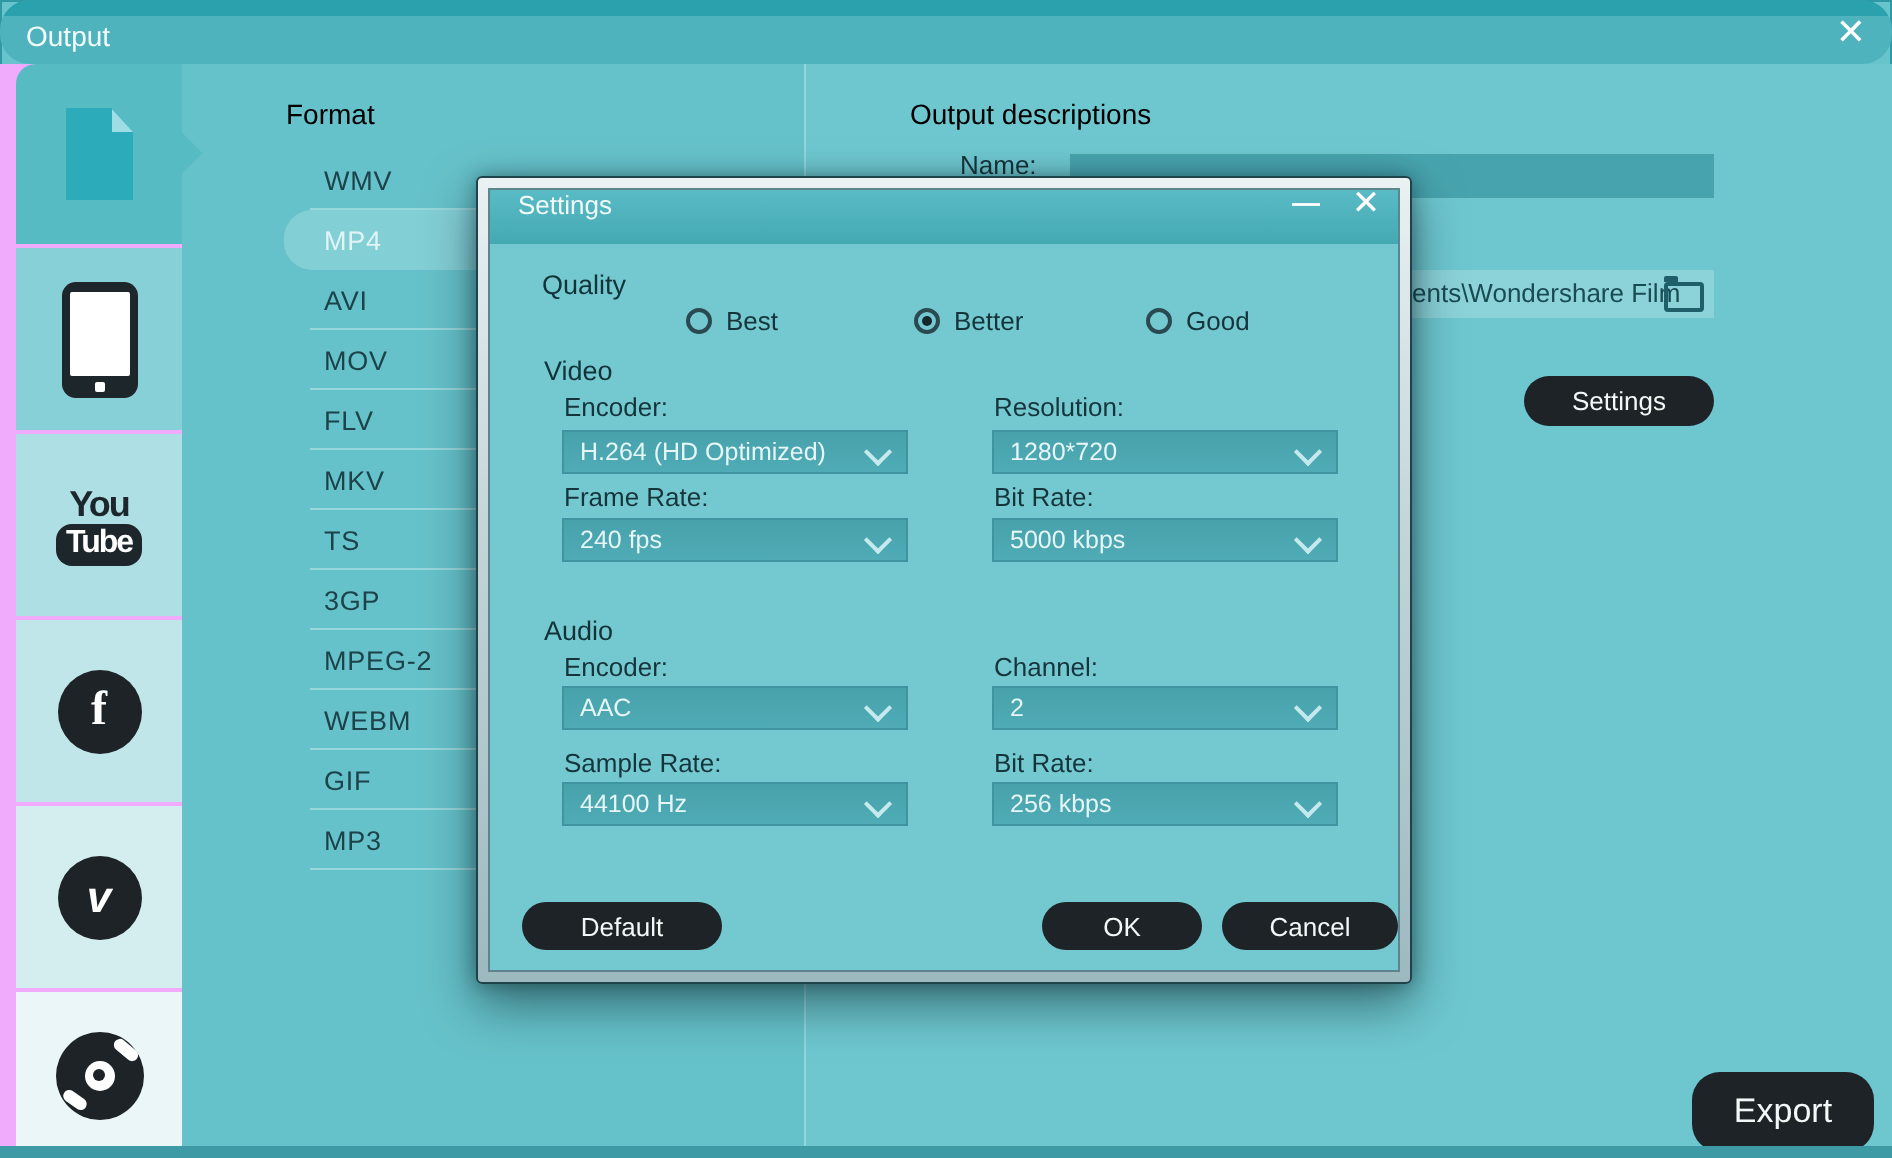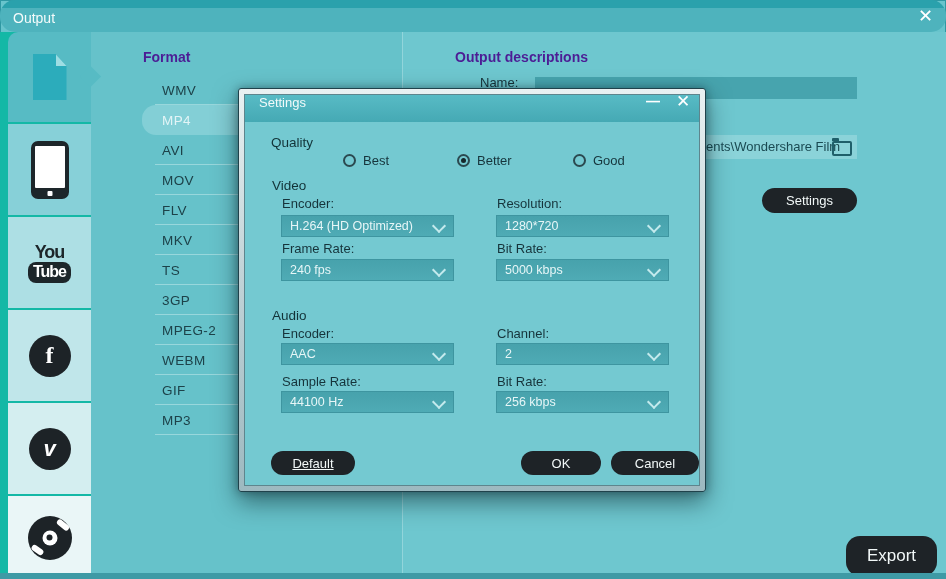--- a/index.html
+++ b/index.html
@@ -8,21 +8,21 @@
     font-family:"Liberation Sans",sans-serif;
     background:#68c4cc;
     box-shadow:inset 0 0 0 1px #2f98a3;
   }
   
   .titlebar{position:absolute;left:0;top:0;width:100%;height:32px;
     background:linear-gradient(180deg,#2aa1ac 0,#2aa1ac 8px,#4eb3bd 8px,#4eb3bd 100%);border-radius:15px;}
   .titlebar .wtitle{position:absolute;left:13px;top:10px;color:#f4fbfb;font-size:14px;}
   .titlebar .wclose{position:absolute;right:13px;top:5px;color:#ffffff;font-size:18px;cursor:pointer;line-height:22px;}
   
-  .sidebar{position:absolute;left:0;top:32px;width:91px;height:547px;background:#14b8a6;}
+  .sidebar{position:absolute;left:0;top:32px;width:91px;height:547px;background:#f0abfc;}
   .tile{position:absolute;left:8px;width:83px;display:flex;align-items:center;justify-content:center;}
   .tile-doc{top:0;height:90px;background:#57bbc4;border-top-left-radius:10px;}
   .tile-doc .notch{position:absolute;right:-7px;top:37px;width:15px;height:15px;background:#57bbc4;transform:rotate(45deg);}
   .tile-phone{top:92px;height:91px;background:#87d0d8;}
   .tile-youtube{top:185px;height:91px;background:#addfe4;}
   .tile-facebook{top:278px;height:91px;background:#c0e6ea;}
   .tile-vimeo{top:371px;height:91px;background:#d4eef0;}
   .tile-dvd{top:464px;height:83px;background:#eaf6f7;}
   
   .icon-doc{position:relative;width:34px;height:46px;}
@@ -42,21 +42,21 @@
   .glyph-v{font-size:22px;font-style:italic;}
   .icon-dvd{position:relative;width:44px;height:44px;border-radius:50%;background:#1d2327;}
   .icon-dvd .hole{position:absolute;left:50%;top:50%;transform:translate(-50%,-50%);width:15px;height:15px;border-radius:50%;background:#ffffff;}
   .icon-dvd .hole::after{content:'';position:absolute;left:50%;top:50%;transform:translate(-50%,-50%);width:6px;height:6px;border-radius:50%;background:#1d2327;}
   .icon-dvd .shine1{position:absolute;right:2px;top:6px;width:14px;height:6px;border-radius:3px;background:#ffffff;transform:rotate(40deg);}
   .icon-dvd .shine2{position:absolute;left:3px;bottom:7px;width:13px;height:6px;border-radius:3px;background:#ffffff;transform:rotate(35deg);}
   
   .panel-left{position:absolute;left:91px;top:32px;width:311px;bottom:6px;background:#66c2ca;}
   .panel-right{position:absolute;left:402px;top:32px;right:0;bottom:6px;background:#6ec7cf;border-left:1px solid rgba(255,255,255,.25);}
   .bottombar{position:absolute;left:0;bottom:0;width:100%;height:6px;background:#3e9aa5;}
-  .hdr{position:absolute;font-size:14px;font-weight:bold;color:#4c1d95;text-align:center;}
+  .hdr{position:absolute;font-size:14px;font-weight:normal;color:#000000;text-align:center;}
   
   .fmt-row{position:absolute;left:142px;width:270px;height:30px;font-size:13.5px;color:#1d4249;
     display:flex;align-items:center;cursor:pointer;letter-spacing:.4px;}
   .fmt-row span{padding-left:20px;}
   .fmt-row::after{content:'';position:absolute;left:13px;right:10px;bottom:0;border-bottom:1px solid rgba(235,250,250,.38);}
   .fmt-row.selected{background:#83cfd6;border-radius:14px;color:#e2f4f6;}
   .fmt-row.selected::after{border-bottom:none;}
   
   .name-label{position:absolute;left:480px;top:75px;font-size:13px;color:#17333a;}
   .name-field{position:absolute;left:535px;top:77px;width:322px;height:22px;background:#47a4ae;}
@@ -246,19 +246,19 @@
     <div class="dd" style="left:42px;top:302px;padding-left:48px;">
       <span class="dval">44100 Hz</span>
         <span class="chev"></span>
     </div>
     <div class="dlg-label" style="left:258px;top:285px;">Bit Rate:</div>
     <div class="dd" style="left:257px;top:302px;">
       <span class="dval">256 kbps</span>
         <span class="chev"></span>
     </div>
 
-    <div class="pill dlg-btn" style="left:32px;width:84px;text-decoration:underline;">Default</div>
+    <div class="pill dlg-btn" style="left:22px;width:100px;">Default</div>
     <div class="pill dlg-btn" style="left:282px;width:80px;">OK</div>
     <div class="pill dlg-btn" style="left:372px;width:88px;">Cancel</div>
   </div>
 
   <div class="bottombar"></div>
 </div>
 
 </body></html>

